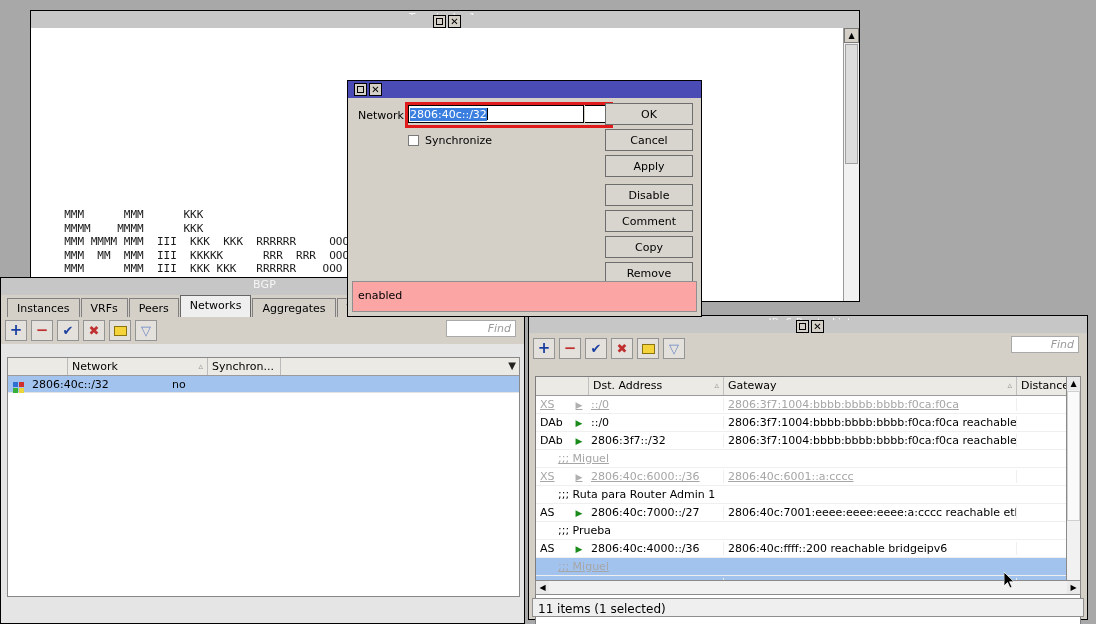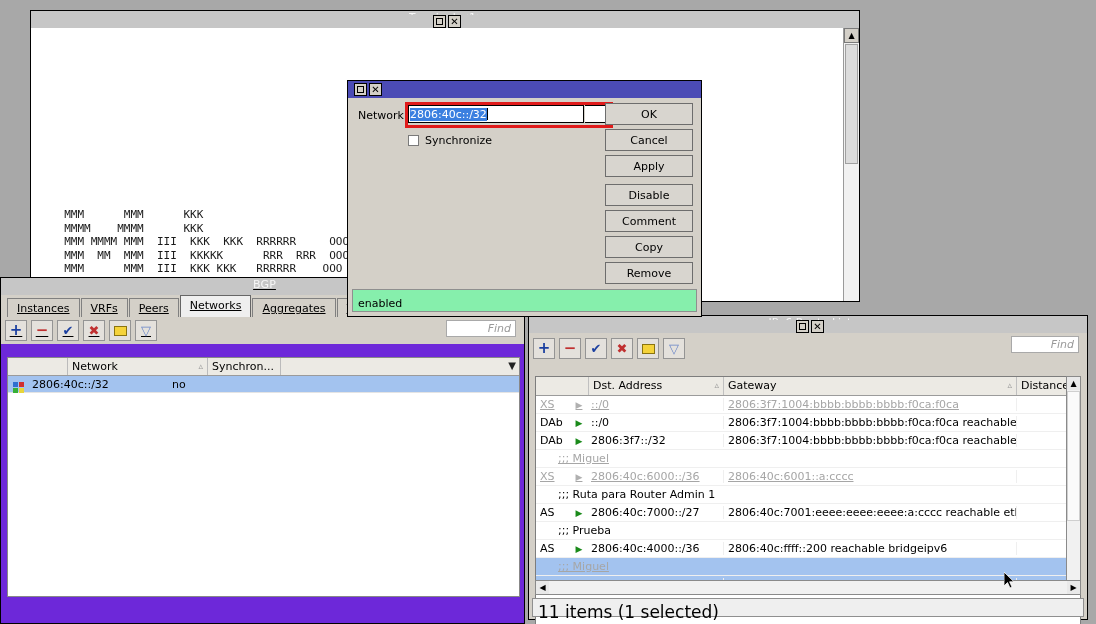--- a/index.html
+++ b/index.html
@@ -53,21 +53,21 @@
     box-sizing:border-box;display:flex;align-items:center;justify-content:center;
     font-size:8px;
   }
   #term-scroll .thumb{
     position:absolute;top:16px;left:1px;width:13px;height:120px;
     background:#dcdcdc;border:1px solid #a0a0a0;box-sizing:border-box;
   }
 
   
   #bgp{left:0px;top:277px;width:525px;height:347px;
-    border:1px solid #000;background:#6d28d9;text-decoration:underline;}
+    border:1px solid #000;background:#e5e5e5;}
   #bgp .tbar{background:#c6c6c6;color:#f6f6f6;}
   .tabs{display:flex;align-items:flex-end;height:22px;padding-left:6px;
     background:#d4d0c8;position:relative;}
   .tab{
     padding:3px 9px 3px;margin-right:1px;font-size:11px;
     border:1px solid #808080;border-bottom:none;background:#d4d0c8;
     box-sizing:border-box;height:19px;line-height:13px;white-space:nowrap;
   }
   .tab.sel{background:#efefef;height:22px;font-weight:normal;
     border-color:#666;position:relative;z-index:2;}
@@ -143,37 +143,37 @@
     display:flex;align-items:center;justify-content:center;font-size:8px;}
   #rt-vscroll .thumb{position:absolute;top:14px;left:0;width:13px;height:130px;
     background:#fafafa;border:1px solid #cfcfcf;box-sizing:border-box;}
   #rt-hscroll{position:absolute;left:6px;bottom:24px;width:546px;height:15px;
     background:#f1f1f1;border:1px solid #8a8a8a;box-sizing:border-box;display:flex;
     justify-content:space-between;align-items:center;}
   #rt-hscroll .sbtn{width:13px;height:13px;background:#e9e9e9;
     display:flex;align-items:center;justify-content:center;font-size:8px;}
   #rt-status{position:absolute;left:3px;bottom:2px;width:552px;height:19px;
     background:#efefef;border:1px solid #8f8f8f;box-sizing:border-box;
-    font-size:17px;padding:3px 5px;}
+    font-size:12px;padding:3px 5px;}
 
   
   #dlg{left:347px;top:80px;width:355px;height:237px;
     border:1px solid #000;background:#d4d0c8;}
   #dlg .tbar{background:#4b4bb5;color:#fff;}
   #dlg .tbtn{background:#d4d0c8;}
   .lbl{position:absolute;font-size:11px;}
   .chk{width:11px;height:11px;border:1px solid #7a7a7a;background:#fff;
     box-sizing:border-box;}
   .btncol{position:absolute;right:8px;top:22px;width:88px;}
   .dbtn{width:88px;height:22px;margin-bottom:4px;background:#d8d5cf;
     border:1px solid #6d6d6d;box-sizing:border-box;font-size:11px;
     display:flex;align-items:center;justify-content:center;}
   .dbtn.gap{margin-top:7px;}
-  #dlg-status{position:absolute;left:4px;bottom:4px;width:345px;height:23px;
-    background:#86efac;border:1px solid #8f8f8f;box-sizing:border-box;
+  #dlg-status{position:absolute;left:4px;bottom:4px;width:345px;height:31px;
+    background:#fca5a5;border:1px solid #8f8f8f;box-sizing:border-box;
     font-size:11px;padding:7px 5px;}
 
   #cursor{position:absolute;left:1004px;top:572px;width:12px;height:18px;}
 </style>
 </head>
 <body>
 
 <div class="win" id="terminal">
   <div class="tbar inactive">
     <span class="ttl">Terminal &lt;1&gt;</span>

